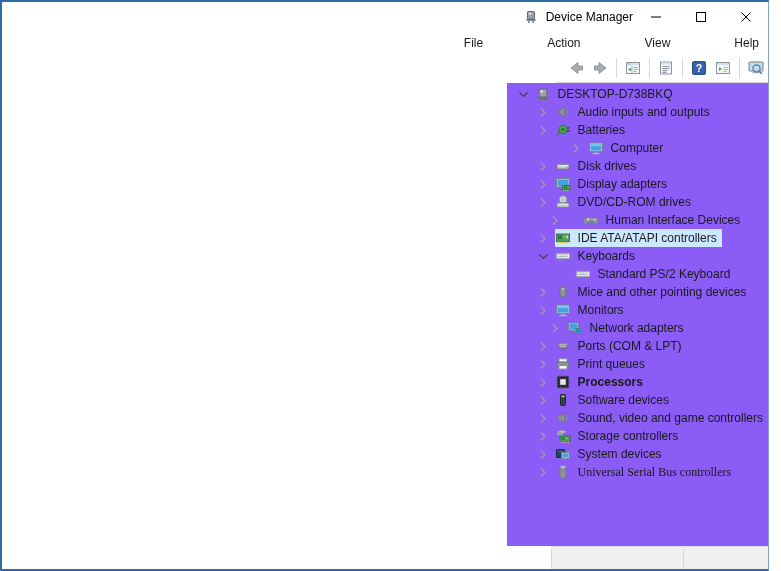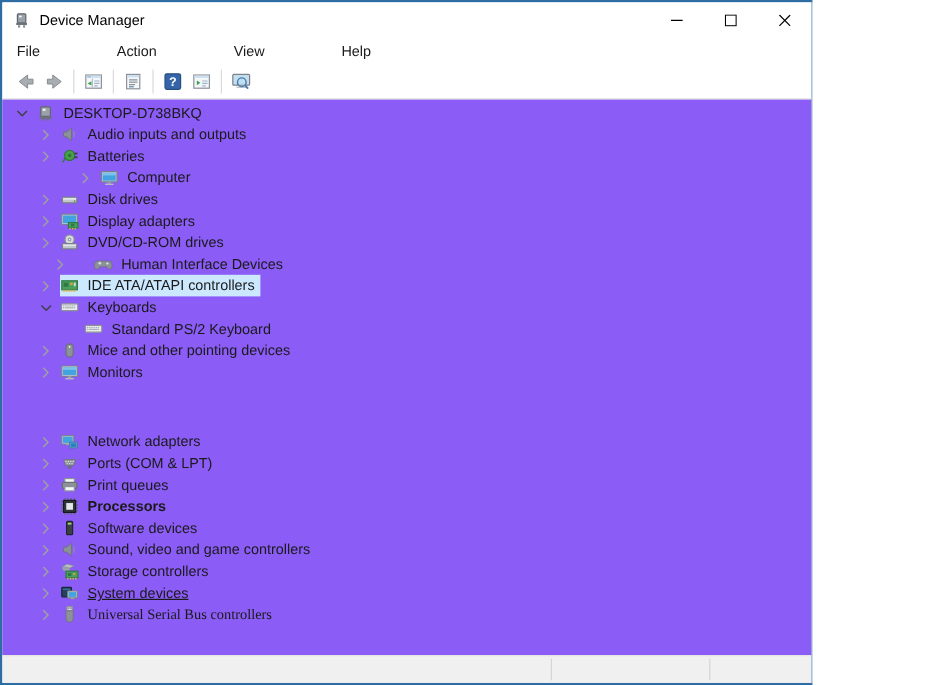--- a/index.html
+++ b/index.html
@@ -1,22 +1,22 @@
 <!DOCTYPE html>
 <html><head>
 <meta charset="utf-8">
 <style>
   html,body{margin:0;padding:0;width:781px;height:571px;overflow:hidden;}
   *{box-sizing:border-box;}
   .window{
-    width:677px;height:571px;background:#fff;
+    width:769px;height:571px;background:#fff;
     border-top:2px solid #2e6da4;border-left:2px solid #2e6da4;
     border-bottom:2px solid #2e6da4;border-right:1px solid #7aa6c9;
     display:flex;flex-direction:column;
-    font-family:"Liberation Sans",sans-serif;font-size:12px;color:#1a1a1a;
+    font-family:"Liberation Sans",sans-serif;font-size:12px;color:#1a1a1a;align-items:flex-end;
   }
   .titlebar{height:30px;flex:0 0 30px;display:flex;align-items:center;background:#fff;}
   .app-icon{width:16px;height:16px;margin:0 7px 0 8px;display:inline-flex;}
   .title-text{font-size:12px;color:#000;}
   .win-controls{margin-left:auto;display:flex;height:100%;}
   .win-btn{width:45px;height:30px;display:flex;align-items:center;justify-content:center;background:transparent;border:none;padding:0;}
   .menubar{height:22px;flex:0 0 22px;display:flex;align-items:center;padding-left:3px;background:#fff;gap:46px;}
   .menu-item{padding:3px 9px;color:#1a1a1a;}
   .toolbar{height:29px;flex:0 0 29px;display:flex;align-items:center;padding-left:7px;background:#fff;border-bottom:1px solid #d9d9d9;}
   .tb-btn{width:24px;height:24px;display:flex;align-items:center;justify-content:center;background:transparent;border:none;padding:0;}
@@ -414,21 +414,21 @@
               <rect x="1.5" y="3" width="13" height="8.6" rx="0.5" fill="#cfd6db" stroke="#7b828a"></rect>
               <rect x="2.5" y="4" width="11" height="6.6" fill="#42a3e0"></rect>
               <rect x="2.5" y="4" width="11" height="2.2" fill="#7cc3ec"></rect>
               <rect x="6.5" y="11.6" width="3" height="1.4" fill="#9aa1a8"></rect>
               <rect x="4.5" y="13" width="7" height="1.2" fill="#b3bac0"></rect>
             </svg>
           </span>
           <span class="tree-label">Monitors</span>
         </span>
       </div>
-      <div class="tree-row" style="padding-left: 28px; margin-top: 40px;">
+      <div class="tree-row" style="padding-left: 40px;">
         <span class="chevron">
           <svg width="16" height="16" viewBox="0 0 16 16">
             <path d="M6 4.5 L10 8.5 L6 12.5" fill="none" stroke="#a0a0a0" stroke-width="1.2"></path>
           </svg>
         </span>
         <span class="row-content">
           <span class="tree-icon">
             <svg width="16" height="16" viewBox="0 0 16 16">
               <rect x="1.5" y="3" width="10" height="7" rx="0.5" fill="#cfd6db" stroke="#7b828a"></rect>
               <rect x="2.4" y="3.9" width="8.2" height="5.2" fill="#42a3e0"></rect>
@@ -565,21 +565,21 @@
               <rect x="11" y="9.5" width="1.6" height="1.6" fill="#e0a23c"></rect>
               <rect x="6" y="13.5" width="1.2" height="1.4" fill="#d9b44a"></rect>
               <rect x="8.2" y="13.5" width="1.2" height="1.4" fill="#d9b44a"></rect>
               <rect x="10.4" y="13.5" width="1.2" height="1.4" fill="#d9b44a"></rect>
               <rect x="12.6" y="13.5" width="1.2" height="1.4" fill="#d9b44a"></rect>
             </svg>
           </span>
           <span class="tree-label">Storage controllers</span>
         </span>
       </div>
-      <div class="tree-row" style="padding-left: 28px; text-decoration: underline;">
+      <div class="tree-row" style="padding-left: 28px;">
         <span class="chevron">
           <svg width="16" height="16" viewBox="0 0 16 16">
             <path d="M6 4.5 L10 8.5 L6 12.5" fill="none" stroke="#a0a0a0" stroke-width="1.2"></path>
           </svg>
         </span>
         <span class="row-content">
           <span class="tree-icon">
             <svg width="16" height="16" viewBox="0 0 16 16">
               <rect x="1.5" y="3.5" width="8" height="8" rx="0.6" fill="#23425f" stroke="#16293c"></rect>
               <rect x="2.5" y="4.5" width="6" height="1.2" fill="#3d6b94"></rect>

